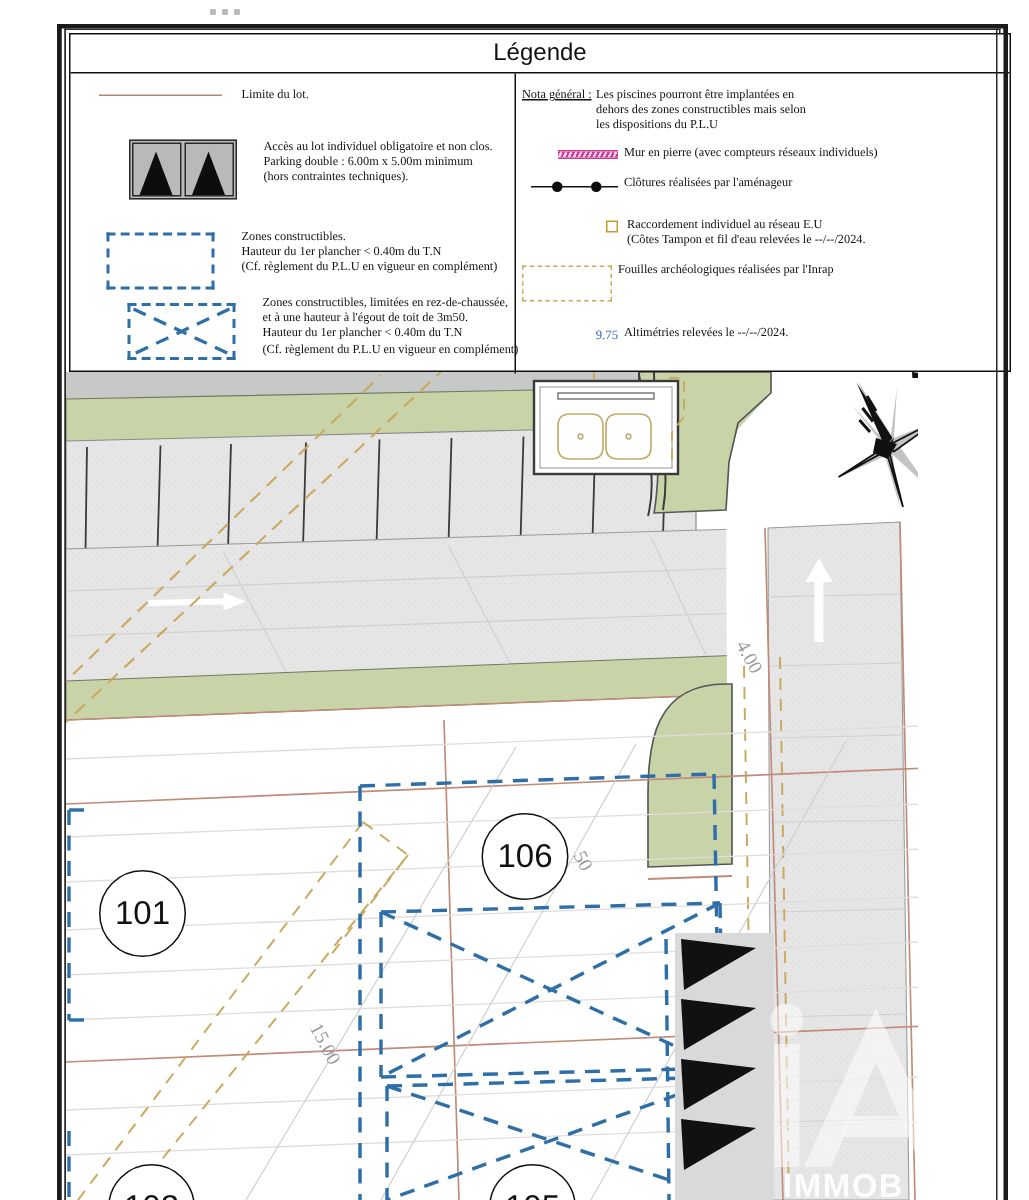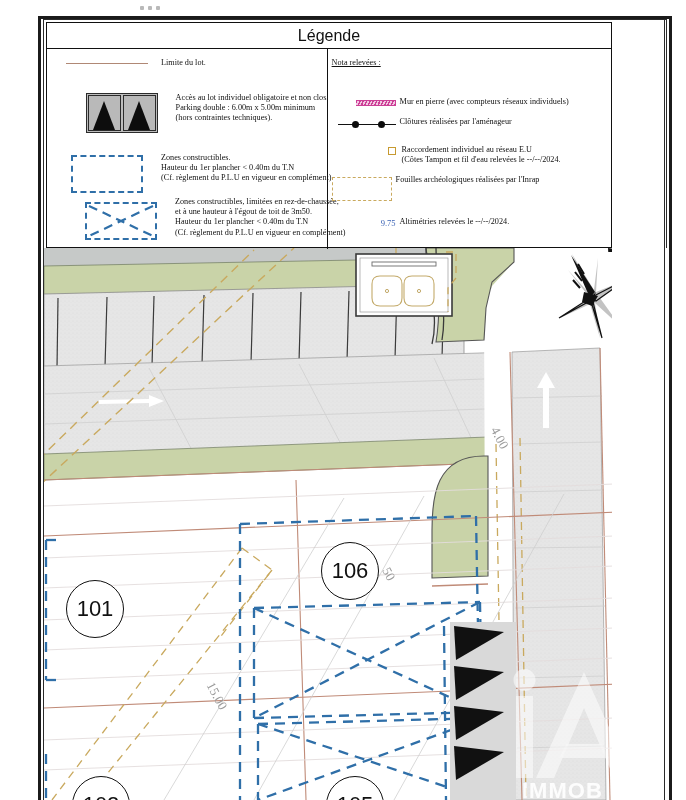--- a/index.html
+++ b/index.html
@@ -13,21 +13,21 @@
 
   
   .sheet-frame{position:absolute;left:38px;top:16px;width:634px;height:784px;
       border-left:3px solid #1b1b1b;border-right:3px solid #1b1b1b;
       border-top:3px solid #1b1b1b;box-sizing:border-box;pointer-events:none;}
   .sheet-frame2{position:absolute;left:43px;top:19px;width:624px;height:781px;
       border-left:1px solid #2a2a2a;border-right:1px solid #2a2a2a;
       border-top:1px solid #2a2a2a;box-sizing:border-box;pointer-events:none;}
 
   
-  .legend{position:absolute;left:46px;top:22px;width:566px;height:226px;
+  .legend{position:absolute;left:46px;top:22px;width:628px;height:226px;
       background:#fff;border:1px solid #111;box-sizing:border-box;z-index:6;}
   .legend-title{height:25px;border-bottom:1px solid #111;display:flex;
       align-items:center;justify-content:center;font-size:16px;color:#111;}
   .legend-body{display:flex;height:200px;}
   .legend-col{position:relative;font-family:Liberation Serif, serif;}
   .legend-col.left{width:296px;border-right:1px solid #111;}
   .legend-col.right{width:300px;}
 
   .lrow{display:flex;align-items:flex-start;}
   .sym{flex:0 0 auto;display:flex;align-items:center;justify-content:center;}
@@ -389,21 +389,24 @@
 et à une hauteur à l'égout de toit de 3m50.
 Hauteur du 1er plancher &lt; 0.40m du T.N
 (Cf. règlement du P.L.U en vigueur en complément)</div>
         </div>
 
       </div>
 
       <div class="legend-col right">
 
         <div class="r1">
-          <div class="nota"><u>Nota relevées :</u></div>
+          <div class="nota"><u>Nota général :</u></div>
+          <div class="notatxt">Les piscines pourront être implantées en
+dehors des zones constructibles mais selon
+les dispositions du P.L.U</div>
         </div>
 
         <div class="lrow r2">
           <div class="sym">
               <span class="wall-sym"></span>
             </div>
           <div class="ltxt">Mur en pierre (avec compteurs réseaux individuels)</div>
         </div>
 
         <div class="lrow r3">

